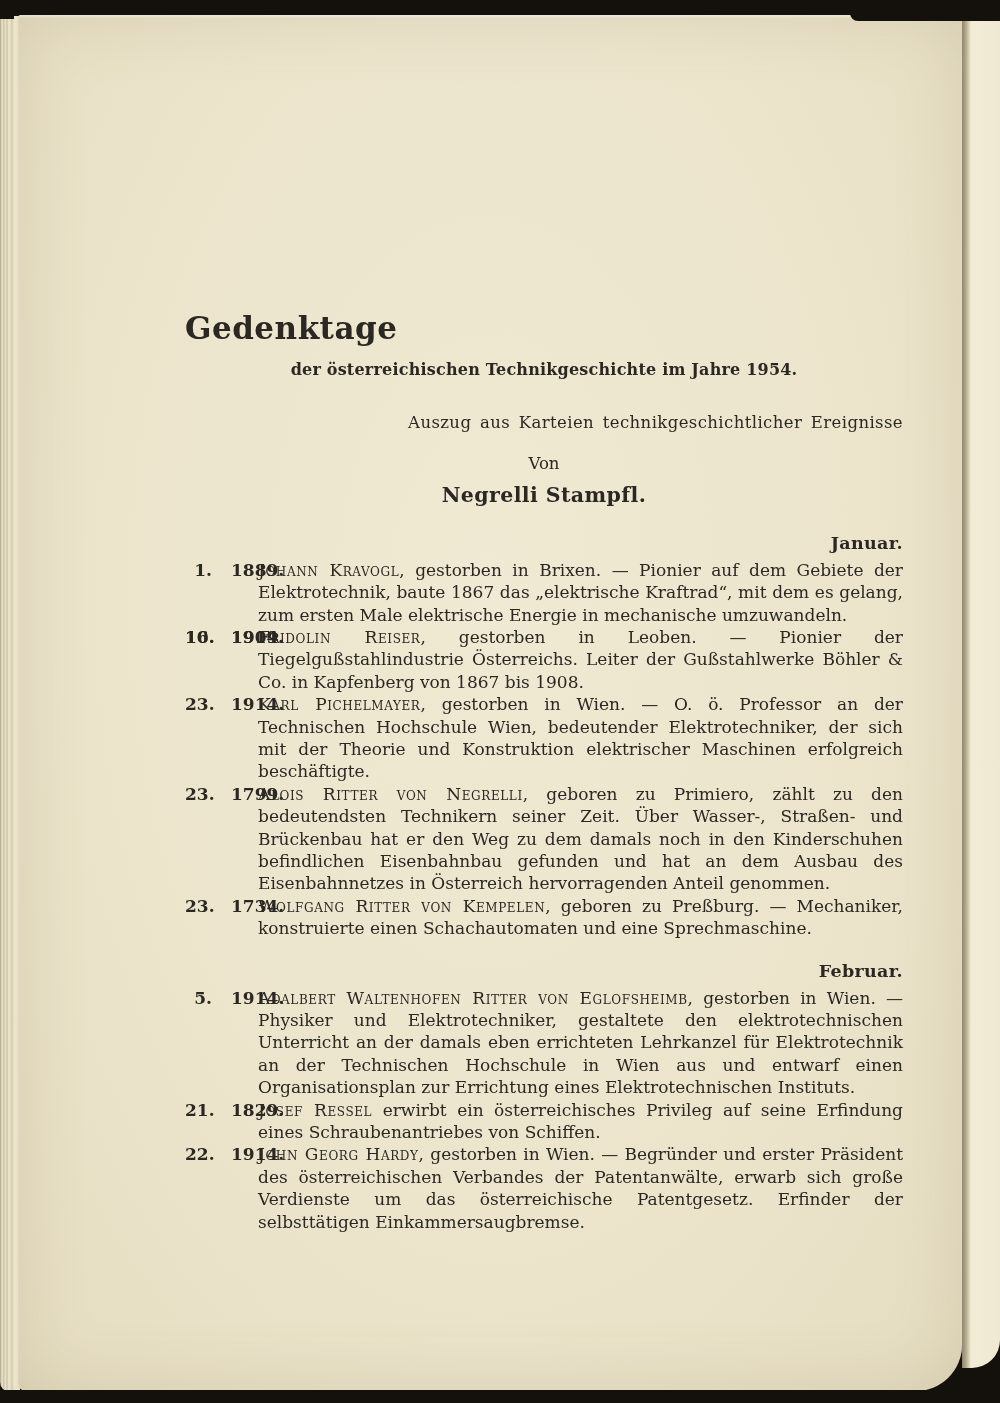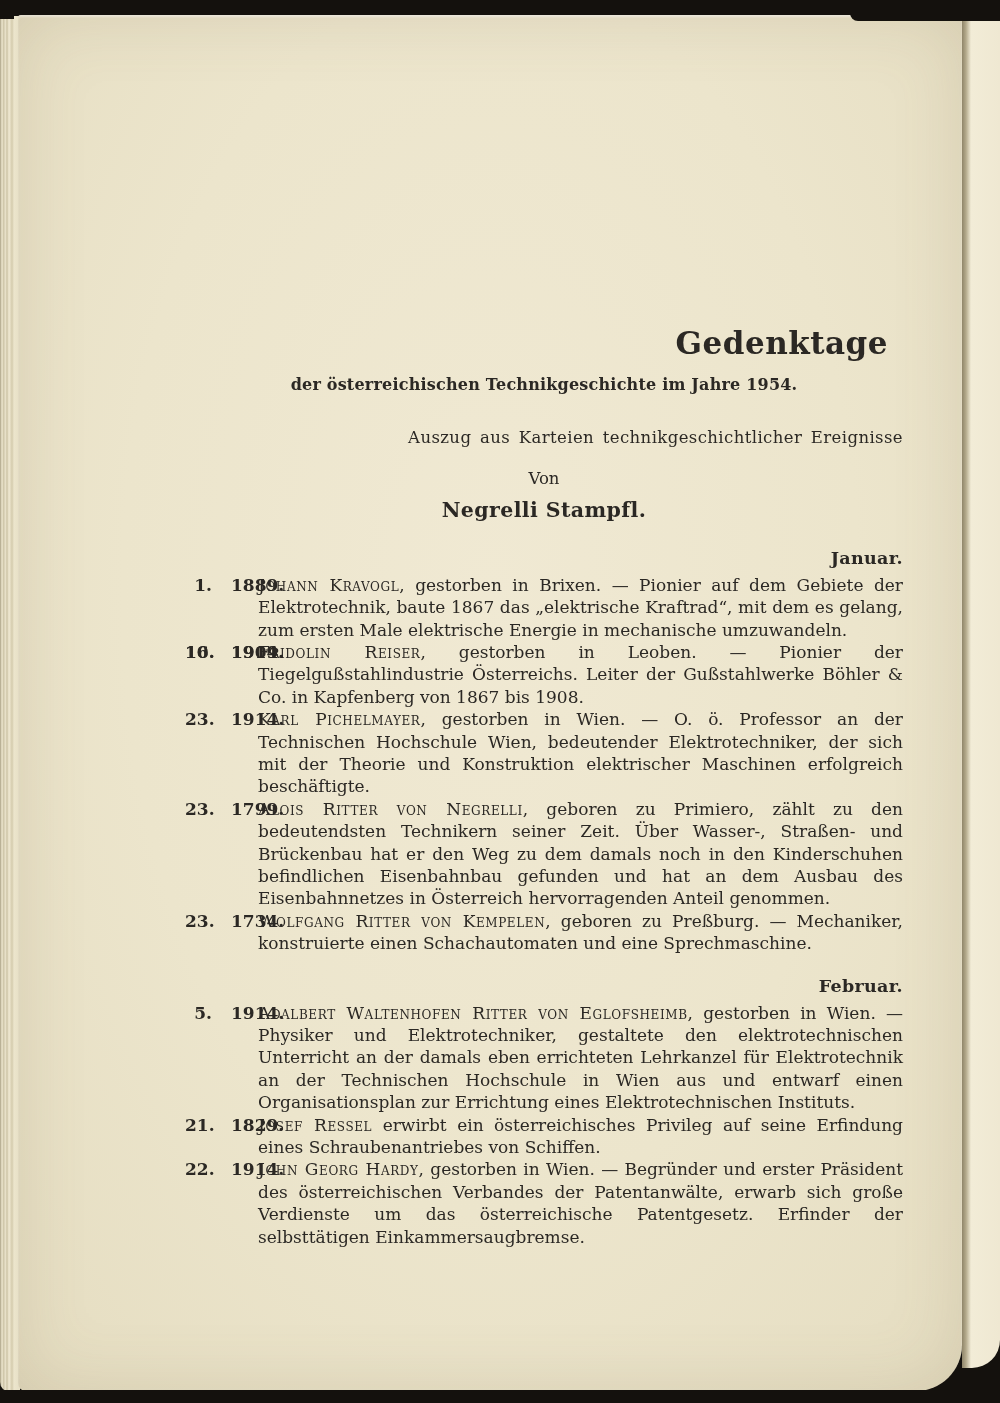--- a/index.html
+++ b/index.html
@@ -29,21 +29,21 @@
   }
   
   .page{
     position:absolute;left:18px;top:15px;width:944px;height:1376px;
     background:radial-gradient(ellipse at 50% 42%, #f0e9d3 0%, #ece5cc 55%, #e5ddc1 100%);
     border-radius:3px 2px 46px 8px;
     box-shadow:inset 0 0 70px rgba(116,102,66,.16), inset 0 2px 2px rgba(255,255,255,.5);
   }
   .content{position:absolute;left:167px;top:0;width:718px;color:#2b2824;}
   h1.title{
-    margin:15px;padding-top:296px;text-align:right;
+    margin:0;padding-top:296px;text-align:left;
     font-size:31px;font-weight:bold;letter-spacing:.5px;line-height:1.1;
   }
   h2.subtitle{
     margin:16px 0 0 0;text-align:center;
     font-size:16px;font-weight:bold;letter-spacing:.2px;line-height:1.1;
   }
   .tagline{
     margin-top:34px;text-align:right;
     font-size:16.5px;letter-spacing:.4px;word-spacing:3px;
   }

